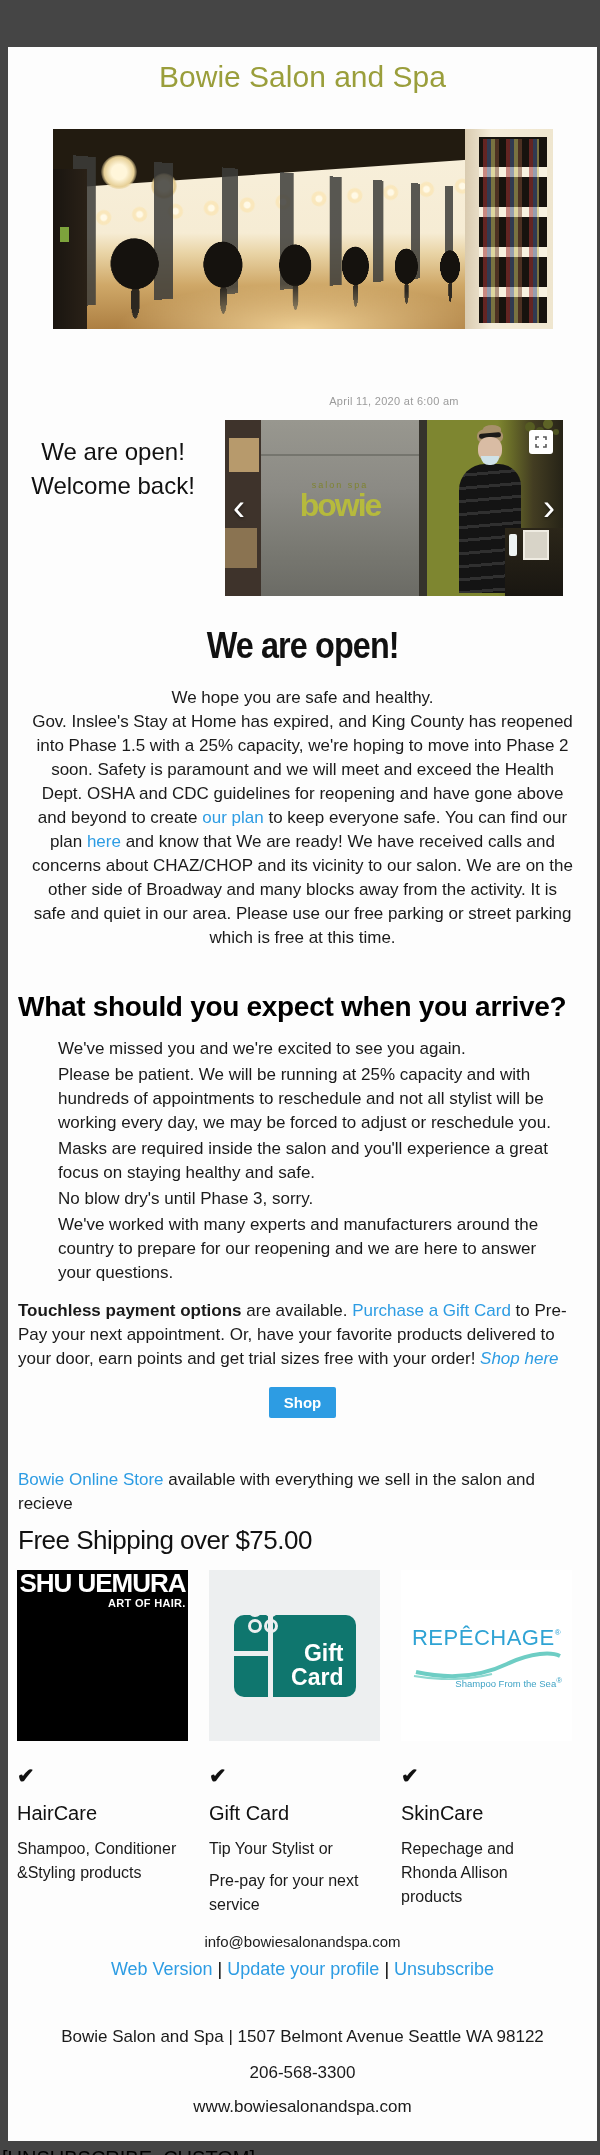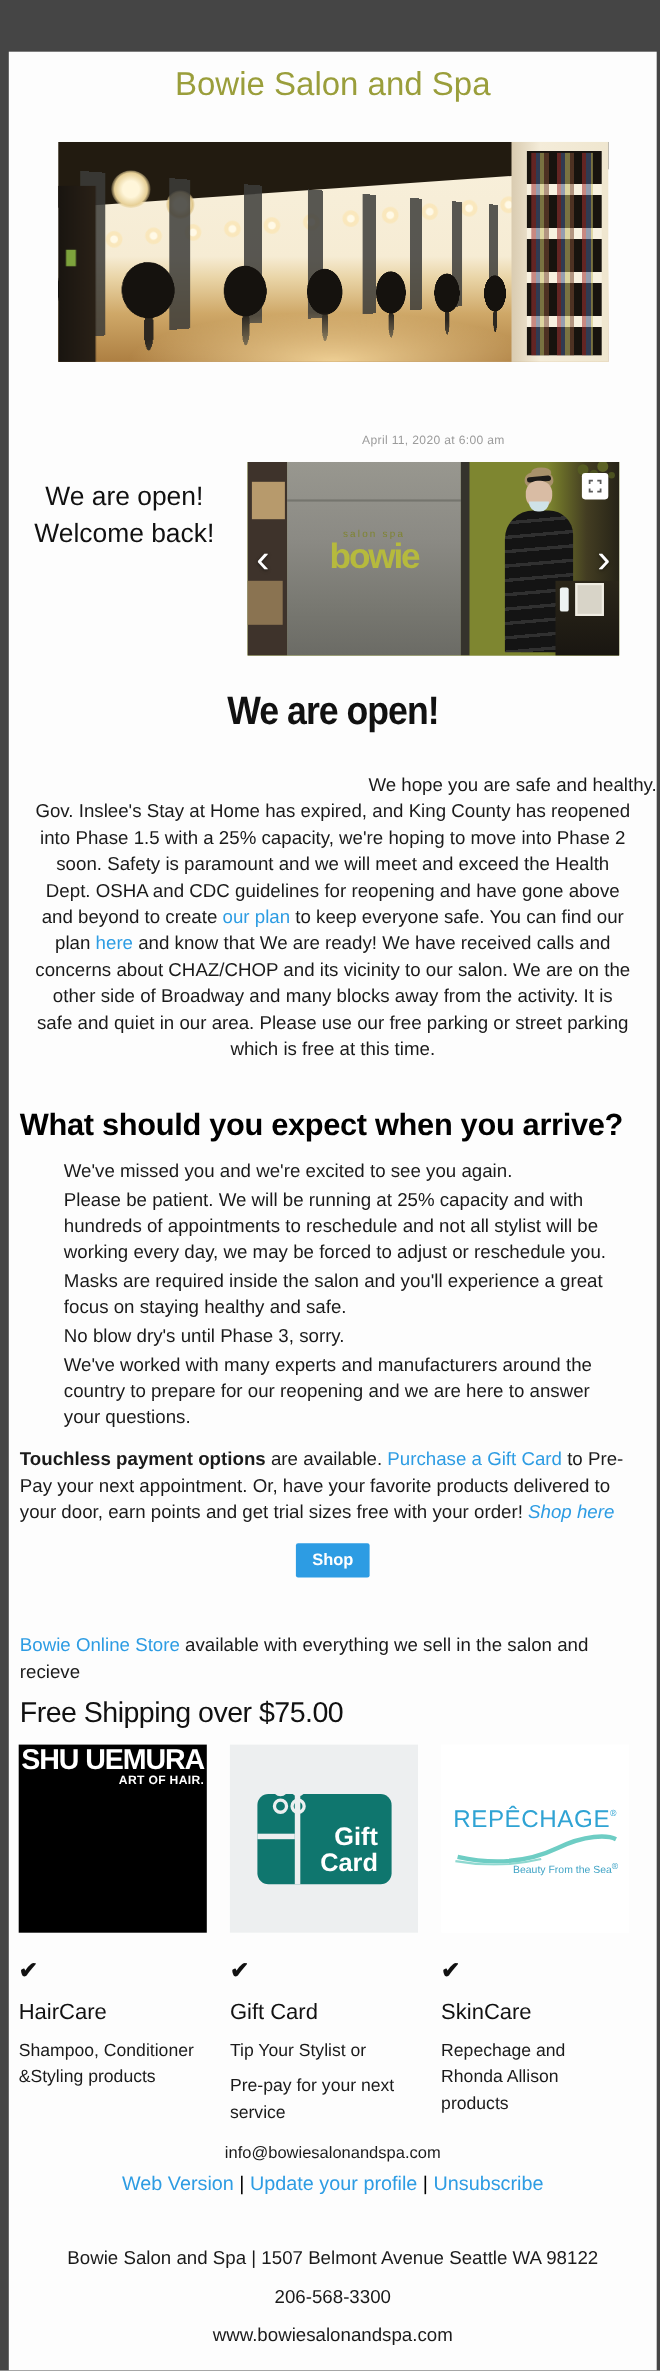--- a/index.html
+++ b/index.html
@@ -74,21 +74,21 @@
   .carousel-nav{position:absolute;top:50%;transform:translateY(-50%);color:#fff;font-size:36px;line-height:1;
     text-shadow:0 1px 3px rgba(0,0,0,.55);cursor:pointer;user-select:none;}
   .nav-prev{left:8px;}
   .nav-next{right:8px;}
   .p2-expand{position:absolute;top:10px;right:10px;width:24px;height:24px;background:#fff;border-radius:3px;
     display:flex;align-items:center;justify-content:center;cursor:pointer;}
 
   
   .h1-wrap{text-align:center;margin-top:30px;}
   h1{display:inline-block;font-size:36px;line-height:40px;font-weight:800;letter-spacing:-1px;transform:scaleX(.9);color:#111;}
-  .intro-line{margin-top:36px;text-align:right;font-size:17px;line-height:24px;}
+  .intro-line{margin-top:20px;text-align:center;font-size:17px;line-height:24px;}
   .intro-p{text-align:center;font-size:17px;line-height:24px;padding:0 22px;}
   a{color:#2D9CE3;text-decoration:none;cursor:pointer;}
   h2{font-size:28px;line-height:33px;letter-spacing:-.3px;margin:40px 10px 0;color:#000;}
   .expect-list{list-style:none;margin:14px 0 0 50px;width:512px;}
   .expect-list li{font-size:17px;line-height:24px;margin-bottom:2px;}
   .touchless{font-size:17px;line-height:24px;margin:14px 10px 0;}
   .touchless i{font-style:italic;}
   .btn-row{text-align:center;margin-top:16px;}
   .shop-btn{display:inline-block;background:#2D9CE3;color:#fff;border:none;font-family:"Liberation Sans",sans-serif;
     font-size:15px;font-weight:bold;padding:7px 15px;border-radius:2px;cursor:pointer;}
@@ -258,21 +258,21 @@
         </div>
       </div>
 
       <div class="card-col">
         <div class="brand-box rep-box">
           <div class="rep-name"><span>REPÊCHAGE</span><sup>®</sup></div>
           <svg width="150" height="30" viewBox="0 0 150 30">
             <path d="M4 22 C 40 30, 70 26, 95 14 S 140 2, 148 6" stroke="#6ECDC4" stroke-width="4" fill="none"></path>
             <path d="M2 26 C 30 31, 55 30, 80 24" stroke="#8ED8D0" stroke-width="2" fill="none"></path>
           </svg>
-          <div class="rep-tag"><span>Beauty From the Sea</span><sup>®</sup></div>
+          <div class="rep-tag"><span>Shampoo From the Sea</span><sup>®</sup></div>
         </div>
         <div class="check">✔</div>
         <div class="card-title">SkinCare</div>
         <div class="card-desc">
           <p>Repechage and Rhonda Allison products</p>
 
         </div>
       </div>
     </div>
 

